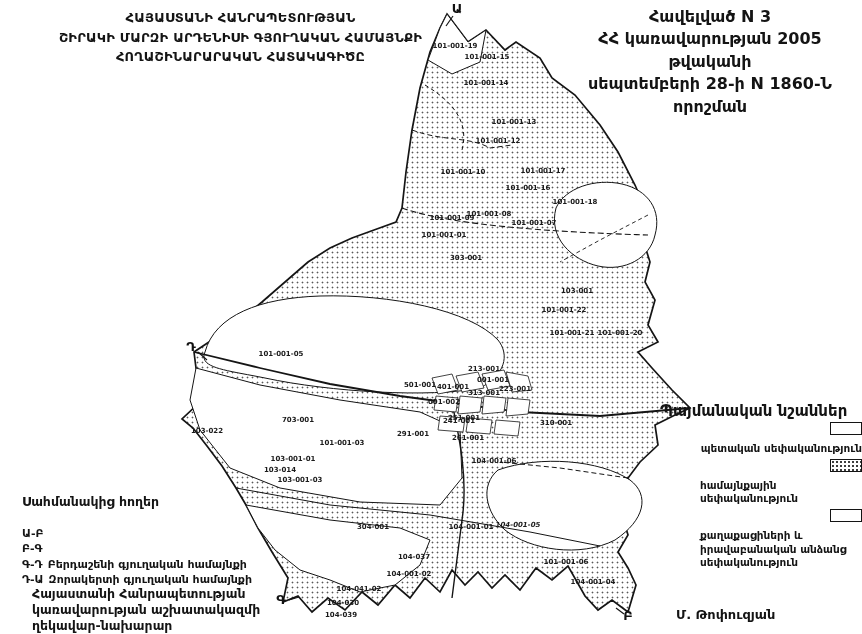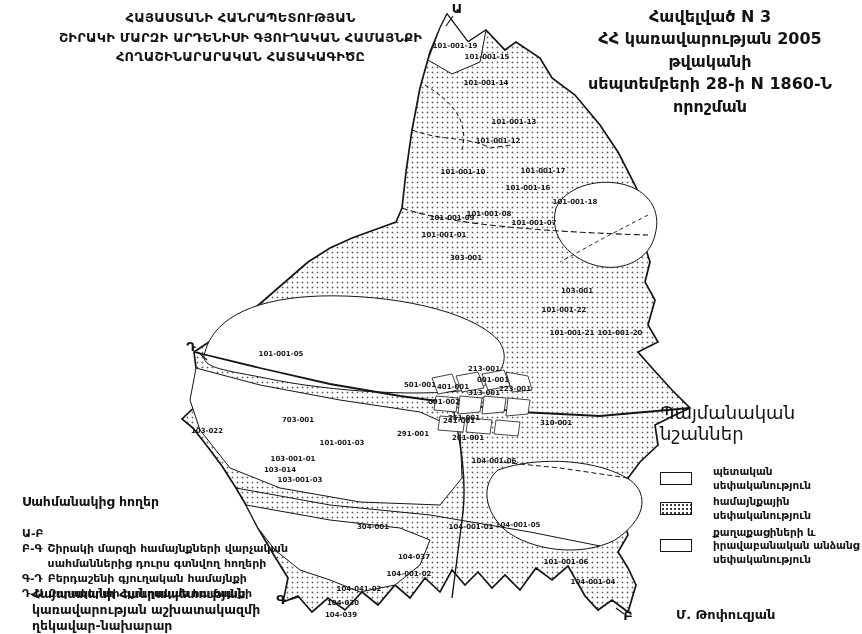--- a/index.html
+++ b/index.html
@@ -31,24 +31,24 @@
   .map-label{
     position:absolute;transform:translate(-50%,-50%);
     font-size:7px;font-weight:700;white-space:nowrap;color:#1a1a1a;
   }
   .map-letter{
     position:absolute;transform:translate(-50%,-50%);
     font-size:13px;font-weight:700;color:#111;
   }
 
   .legend{position:absolute;left:660px;top:402px;width:202px}
-  .legend-title{font-weight:400;font-size:18px;margin-bottom:21px}
+  .legend-title{font-weight:700;font-size:15px;margin-bottom:2px}
   .legend-item{
-    display:flex;align-items:center;gap:21px;margin-bottom:3px;
-    font-size:10.5px;font-weight:600;line-height:1.3;
+    display:flex;align-items:flex-end;gap:6px;margin-bottom:3px;
+    font-size:10.5px;font-weight:600;line-height:1.3;flex-direction:column;
   }
   .legend-item .label{max-width:162px}
   .swatch{width:30px;height:11px;border:1.7px solid #141414;background:#fff;flex:0 0 auto;margin-bottom:1px}
   .swatch.dotted{
     background-image:radial-gradient(circle,#3d3d3d 0.8px,rgba(0,0,0,0) 1px);
     background-size:4px 4px;
   }
 
   .adjacent{position:absolute;left:22px;top:494px;width:310px}
   .adjacent-title{font-weight:700;font-size:12.5px;margin-bottom:18px}
@@ -146,21 +146,21 @@
       <span class="map-label" style="left: 556px; top: 423px;">310-001</span>
       <span class="map-label" style="left: 207px; top: 431px;">103-022</span>
       <span class="map-label" style="left: 298px; top: 420px;">703-001</span>
       <span class="map-label" style="left: 293px; top: 459px;">103-001-01</span>
       <span class="map-label" style="left: 280px; top: 470px;">103-014</span>
       <span class="map-label" style="left: 300px; top: 480px;">103-001-03</span>
       <span class="map-label" style="left: 342px; top: 443px;">101-001-03</span>
       <span class="map-label" style="left: 494px; top: 461px;">104-001-06</span>
       <span class="map-label" style="left: 373px; top: 527px;">304-001</span>
       <span class="map-label" style="left: 471px; top: 527px;">104-001-01</span>
-      <span class="map-label" style="left: 518px; top: 525px;">104-001-05</span>
+      <span class="map-label" style="left: 518px; top: 525px; font-style: italic;">104-001-05</span>
       <span class="map-label" style="left: 414px; top: 557px;">104-037</span>
       <span class="map-label" style="left: 409px; top: 574px;">104-001-02</span>
       <span class="map-label" style="left: 359px; top: 589px;">104-041-02</span>
       <span class="map-label" style="left: 343px; top: 603px;">104-030</span>
       <span class="map-label" style="left: 341px; top: 615px;">104-039</span>
       <span class="map-label" style="left: 566px; top: 562px;">101-001-06</span>
       <span class="map-label" style="left: 593px; top: 582px;">104-001-04</span>
       <span class="map-letter" style="left: 457px; top: 8px;">Ա</span>
       <span class="map-letter" style="left: 191px; top: 346px;">Դ</span>
       <span class="map-letter" style="left: 281px; top: 599px;">Գ</span>
@@ -195,21 +195,20 @@
     </div>
   </div>
 
   <div class="adjacent">
     <div class="adjacent-title">Սահմանակից հողեր</div>
     <div class="adj-item">
       <span class="adj-code">Ա-Բ</span>
     </div>
     <div class="adj-item">
       <span class="adj-code">Բ-Գ</span>
-      <span class="adj-label">Շիրակի մարզի համայնքների վարչական սահմաններից դուրս գտնվող հողերի</span>
     </div>
     <div class="adj-item">
       <span class="adj-code">Գ-Դ</span>
       <span class="adj-label">Բերդաշենի գյուղական համայնքի</span>
     </div>
     <div class="adj-item">
       <span class="adj-code">Դ-Ա</span>
       <span class="adj-label">Զորակերտի գյուղական համայնքի</span>
     </div>
   </div>

